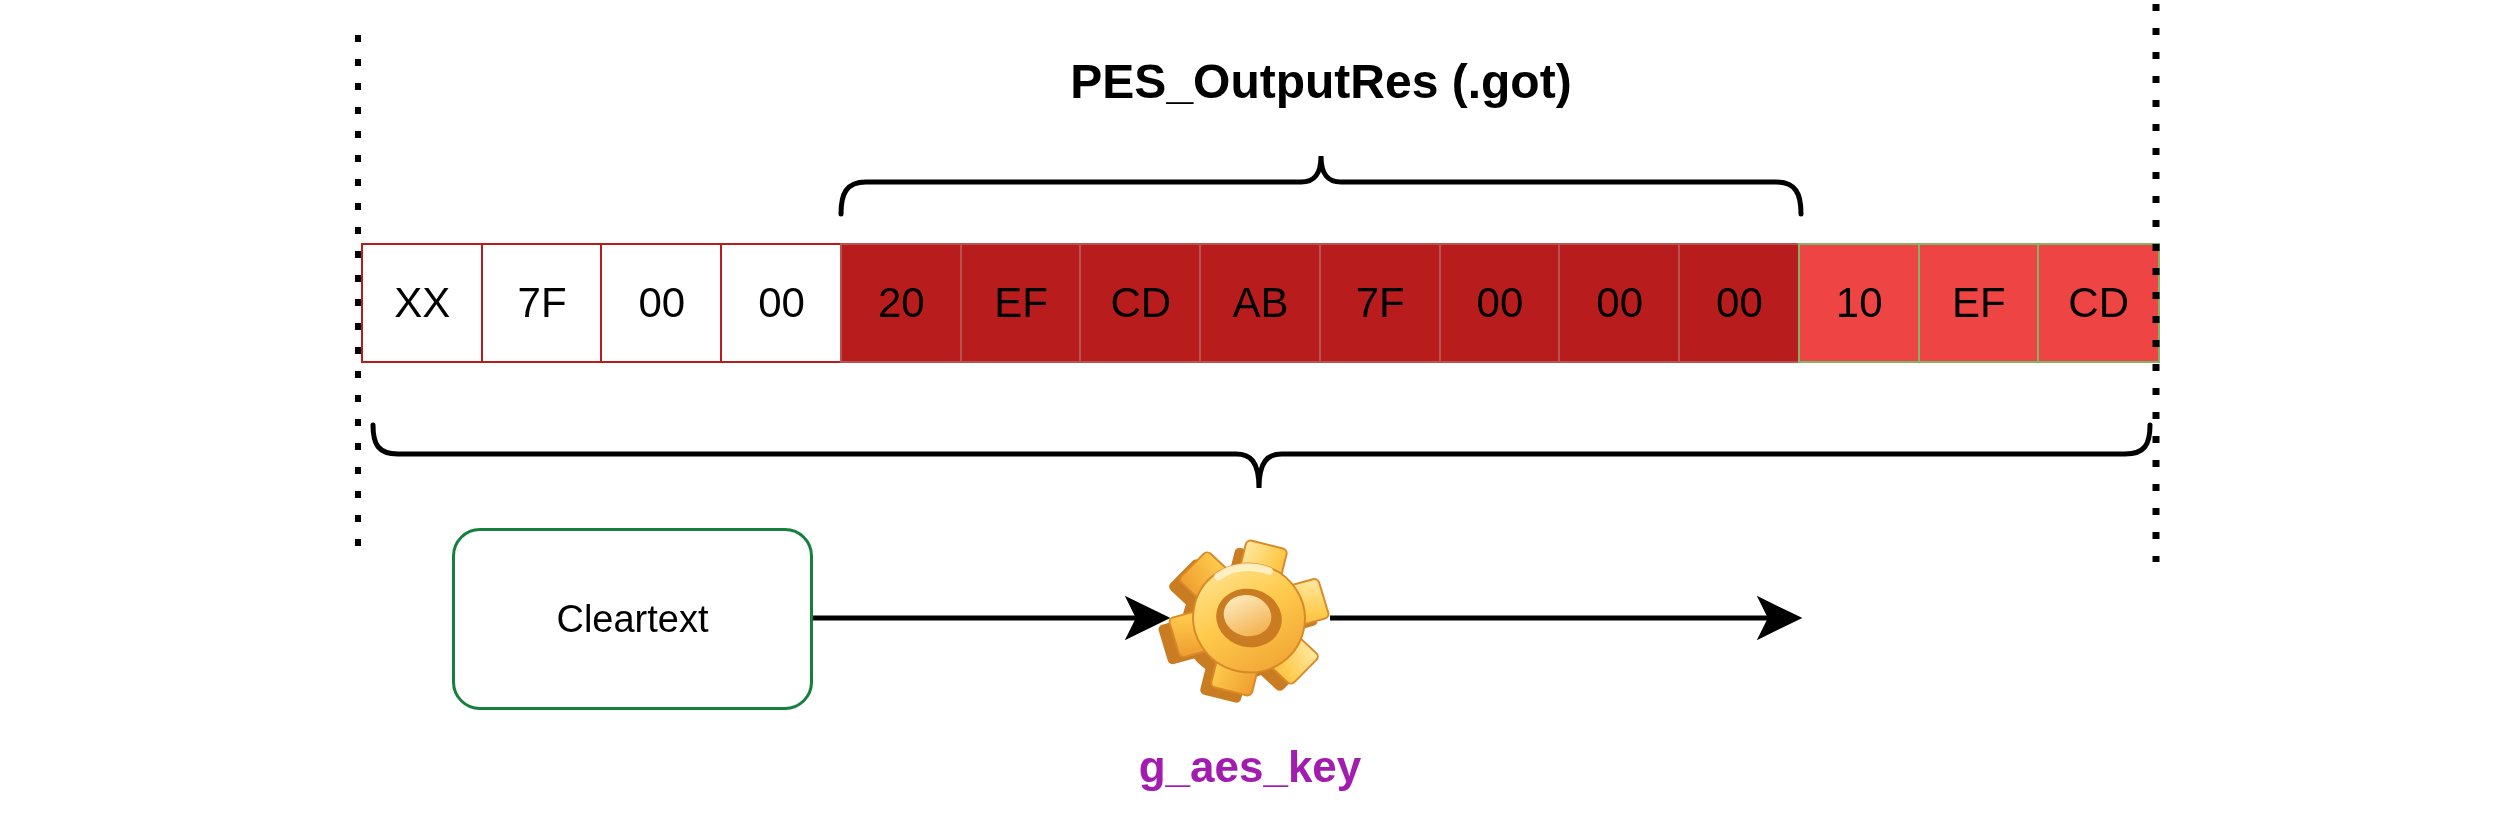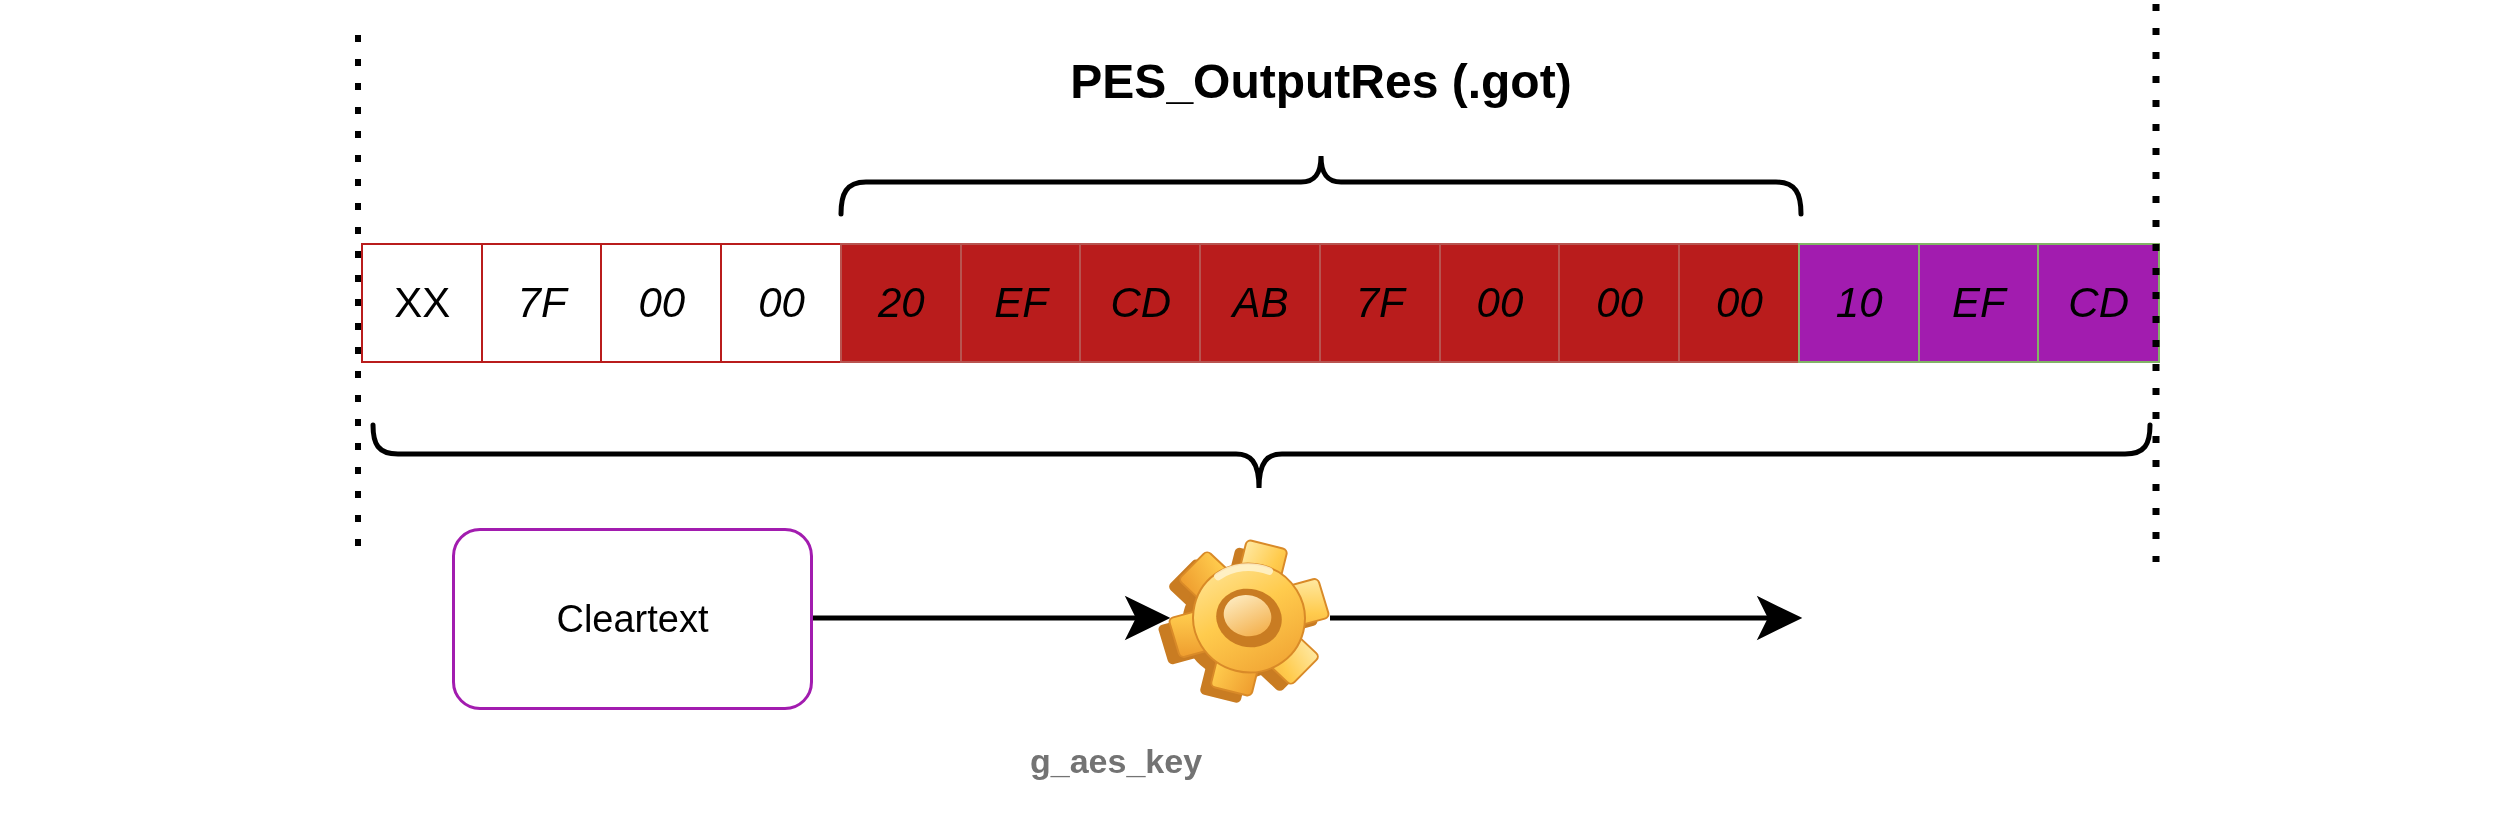--- a/index.html
+++ b/index.html
@@ -11,39 +11,39 @@
     overflow:hidden;
   }
   
   .got-title{
     position:absolute;left:741px;top:54px;width:1160px;
     text-align:center;font-size:48px;font-weight:bold;color:#000;
     letter-spacing:0;
   }
   .key-label{
     position:absolute;left:1030px;top:742px;width:440px;
-    text-align:left;font-size:34px;font-weight:bold;color:#737373;
+    text-align:center;font-size:44px;font-weight:bold;color:#a21caf;
   }
   
   .byte-row{
     position:absolute;left:361px;top:243px;width:1799px;height:120px;
     display:flex;
   }
   .cell{
     flex:1 1 0;display:flex;align-items:center;justify-content:center;
     font-size:42px;color:#000;box-sizing:border-box;
     background:#ffffff;border:2px solid #b91c1c;
   }
-  .cell + .cell{margin-left:-3px;font-style:italic;}
+  .cell + .cell{margin-left:-3px;}
   .cell.red{background:#b91c1c;border-color:#b85450;}
-  .cell.green{background:#a21caf;border-color:#82b366;}
+  .cell.green{background:#ef4444;border-color:#82b366;}
   
   .flowbox{
     position:absolute;top:528px;height:182px;
-    border:3px solid #a21caf;border-radius:28px;background:#ffffff;
+    border:3px solid #15803d;border-radius:28px;background:#ffffff;
     display:flex;align-items:center;justify-content:center;
     font-size:38px;color:#000;box-sizing:border-box;
   }
   .flowbox.cleartext{left:452px;width:361px;}
   .flowbox.ciphertext{left:1802px;width:360px;}
   
   .overlay{
     position:absolute;left:0;top:0;width:2520px;height:813px;
     pointer-events:none;
   }

